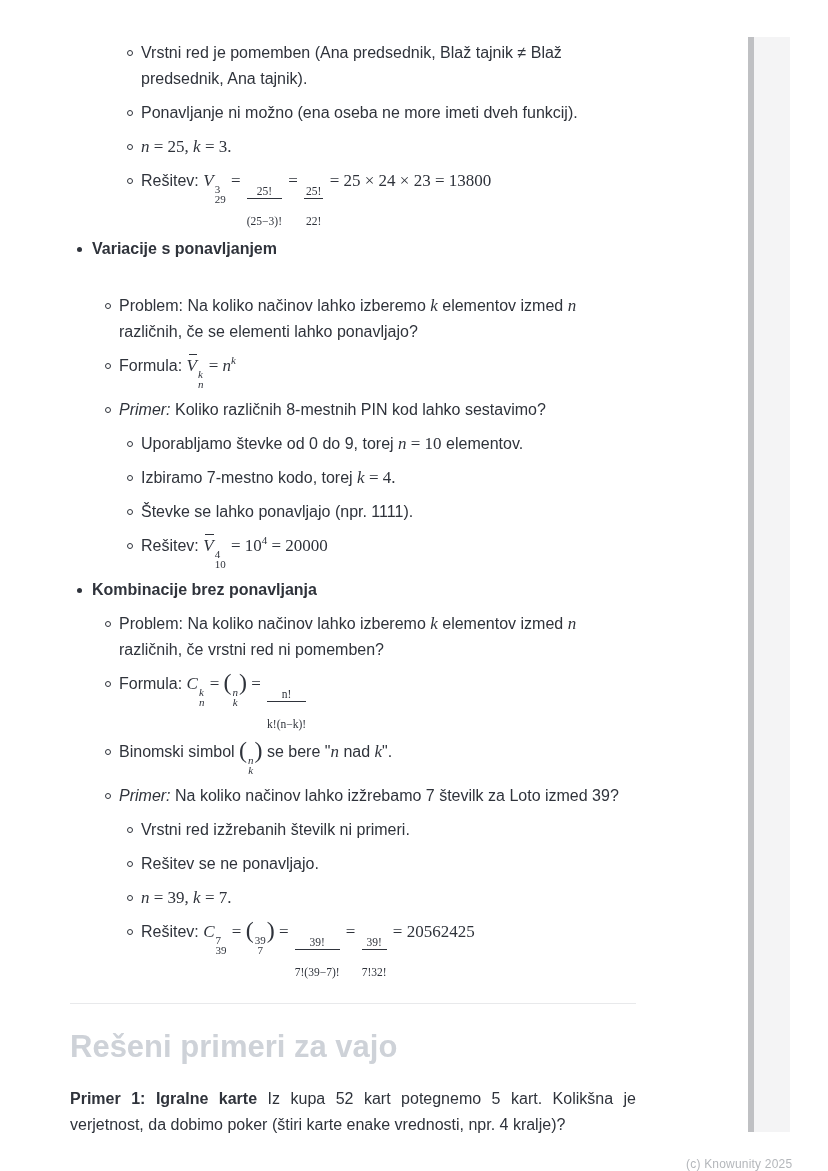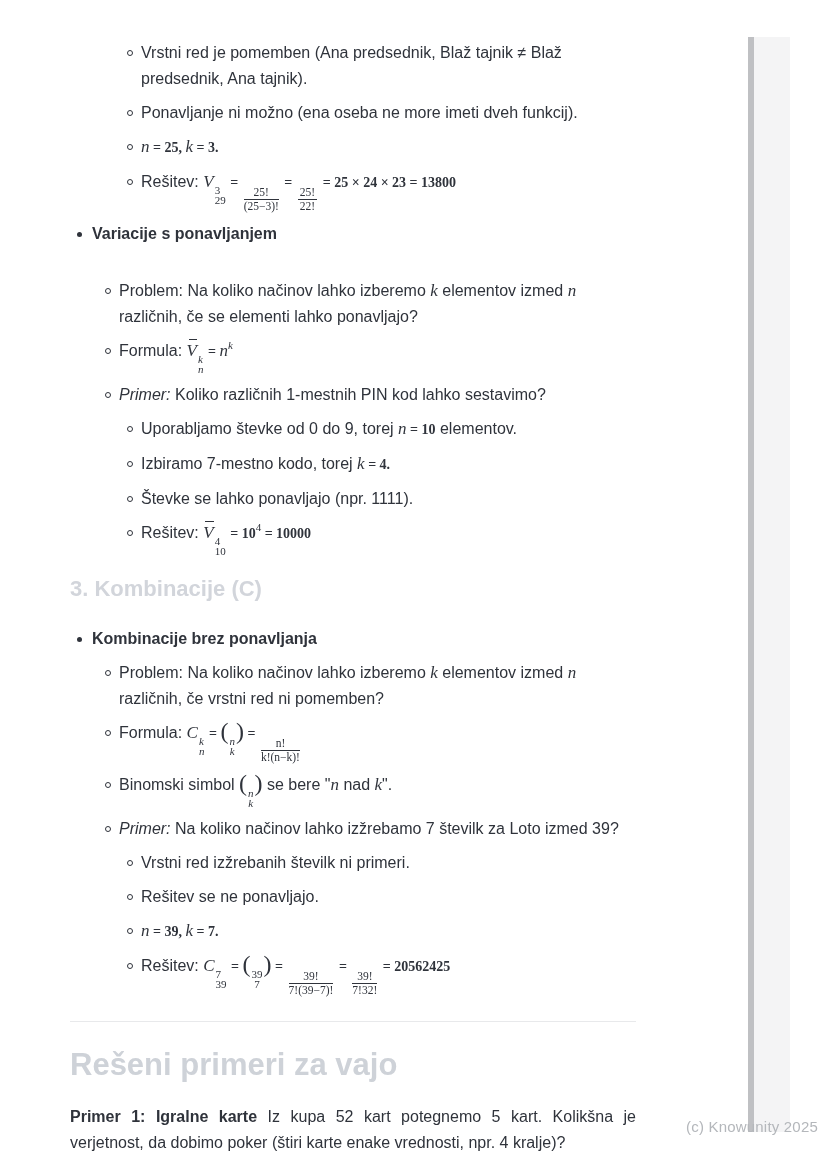--- a/index.html
+++ b/index.html
@@ -13,46 +13,46 @@
   .l2{padding-left:49px;}
   .l3{padding-left:71px;}
   .mk{position:absolute;border-radius:50%;}
   .mk.dot{width:5px;height:5px;background:#2f333b;left:7px;top:11px;}
   .l2 > .mk.circ{left:35px;}
   .l3 > .mk.circ{left:57px;}
   .mk.circ{width:4px;height:4px;border:1.5px solid #2f333b;background:transparent;top:10px;}
   
   .mt{font-family:"Liberation Serif",serif;font-size:17px;}
   .mi{font-family:"Liberation Serif",serif;font-size:17px;font-style:italic;}
-  .mu{font-family:"Liberation Serif",serif;font-size:14px;font-style:normal;font-weight:bold;}
+  .mu{font-family:"Liberation Serif",serif;font-size:17px;font-style:normal;}
   .scr{display:inline-flex;flex-direction:column;align-items:flex-start;vertical-align:-7px;font-style:normal;margin-left:1px;margin-right:1px;}
   .scr span{font-size:11px;line-height:10px;font-family:"Liberation Serif",serif;}
   .scr.it span{font-style:italic;}
-  .frac{display:inline-flex;flex-direction:column;text-align:center;vertical-align:-9px;font-style:normal;margin:0 2px;}
+  .frac{display:inline-flex;flex-direction:column;text-align:center;vertical-align:-9px;font-style:normal;margin:0 2px;gap:16px;}
   .frac span{font-size:11.5px;line-height:13px;font-family:"Liberation Serif",serif;}
   .frac .fn{border-bottom:1px solid #2f333b;padding:0 2px;}
   .ob{display:inline-block;position:relative;}
   .ob::after{content:"";position:absolute;left:2px;right:0;top:1px;height:1px;background:currentColor;}
   .bp{font-family:"Liberation Serif",serif;font-size:24px;font-style:normal;line-height:0;position:relative;top:1px;}
   .bstack{display:inline-flex;flex-direction:column;align-items:center;vertical-align:-7px;margin:0 1px;}
   .bstack span{font-size:11px;line-height:10px;font-family:"Liberation Serif",serif;}
   .bstack.it span{font-style:italic;}
   sup.ms{font-size:11px;font-family:"Liberation Serif",serif;line-height:0;}
   sup.ms.it{font-style:italic;}
   
   .h-muted{color:#d2d5db;font-weight:600;font-size:22px;line-height:30px;margin:18px 0 22px;}
   .h-muted2{color:#ced2d8;font-weight:700;font-size:31px;line-height:34px;margin:0 0 22px;}
   p.just{text-align:justify;margin:0 0 16px;}
   .b{font-weight:700;}
   .it{font-style:italic;}
   .divider{border:none;border-top:1px solid #e8e9eb;margin:24px 0 26px;width:566px;}
   
   .scroll-track{position:absolute;left:754px;top:37px;width:36px;height:1095px;background:#f4f4f5;}
   .scroll-thumb{position:absolute;left:748px;top:37px;width:6px;height:1095px;background:#bfc0c3;}
-  .watermark{position:absolute;left:686px;top:1120px;font-size:15px;line-height:14px;color:#b4b7bb;letter-spacing:0.2px;z-index:5;}
+  .watermark{position:absolute;left:686px;top:1157px;font-size:12px;line-height:14px;color:#b4b7bb;letter-spacing:0.2px;z-index:5;}
 </style>
 </head>
 <body>
 
 <div class="content">
 
   <div class="li l3">
     <span class="mk circ"></span>
     <span>Vrstni red je pomemben (Ana predsednik, Blaž tajnik ≠ Blaž predsednik, Ana tajnik).</span>
   </div>
@@ -88,43 +88,42 @@
   </div>
   <div class="li l2">
     <span class="mk circ"></span>
     <span>Formula: </span><span class="mt"><span class="mi ob">V</span><span class="scr it">
           <span>k</span>
           <span>n</span>
         </span><span class="mu"> = </span><span class="mi">n</span><sup class="ms it">k</sup></span>
   </div>
   <div class="li l2">
     <span class="mk circ"></span>
-    <span class="it">Primer:</span><span> Koliko različnih 1-mestnih PIN kod lahko sestavimo?</span>
+    <span class="it">Primer:</span><span> Koliko različnih 8-mestnih PIN kod lahko sestavimo?</span>
   </div>
   <div class="li l3">
     <span class="mk circ"></span>
     <span>Uporabljamo števke od 0 do 9, torej </span><span class="mi">n</span><span class="mu"> = 10</span><span> elementov.</span>
   </div>
   <div class="li l3">
     <span class="mk circ"></span>
     <span>Izbiramo 7-mestno kodo, torej </span><span class="mi">k</span><span class="mu"> = 4.</span>
   </div>
   <div class="li l3">
     <span class="mk circ"></span>
     <span>Števke se lahko ponavljajo (npr. 1111).</span>
   </div>
   <div class="li l3">
     <span class="mk circ"></span>
     <span>Rešitev: </span><span class="mt"><span class="mi ob">V</span><span class="scr">
           <span>4</span>
           <span>10</span>
-        </span><span class="mu"> = </span><span class="mu">10</span><sup class="ms">4</sup><span class="mu"> = 10000</span></span>
+        </span><span class="mu"> = </span><span class="mu">10</span><sup class="ms">4</sup><span class="mu"> = 20000</span></span>
   </div>
 
-  <div class="h-muted">3. Kombinacije (C)</div>
 
 
   <div class="li l1" style="margin-bottom:8px;">
     <span class="mk dot"></span>
     <span>Kombinacije brez ponavljanja</span>
   </div>
   <div class="li l2">
     <span class="mk circ"></span>
     <span>Problem: Na koliko načinov lahko izberemo </span><span class="mi">k</span><span> elementov izmed </span><span class="mi">n</span><span> različnih, če vrstni red ni pomemben?</span>
   </div>

